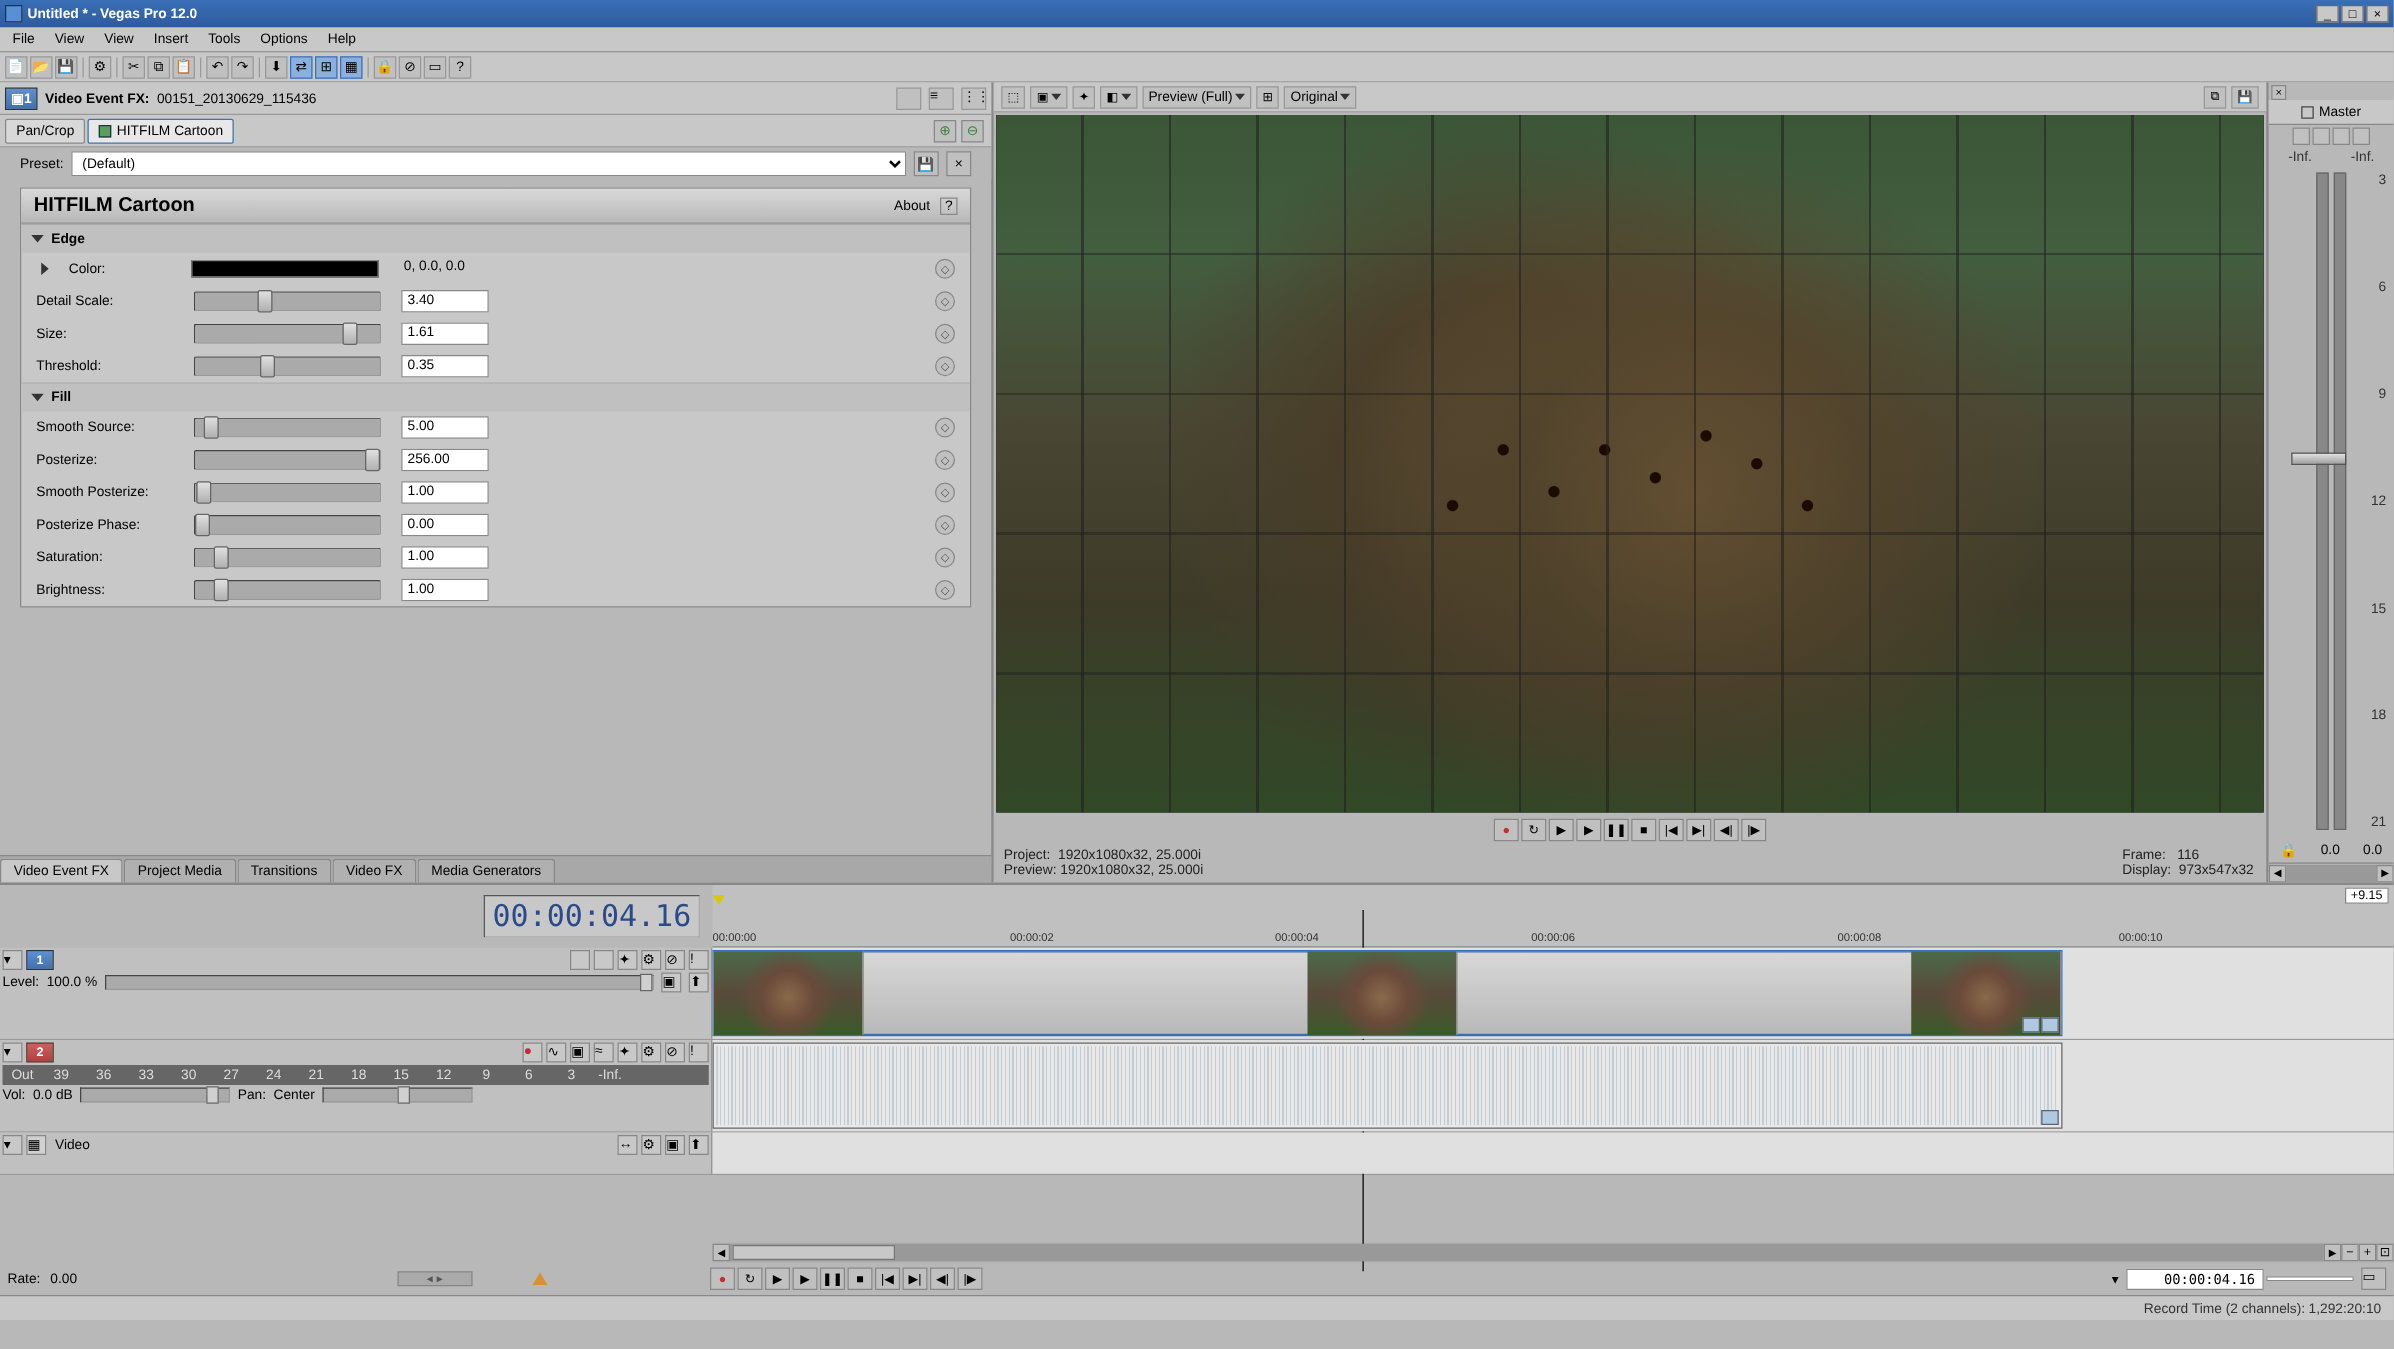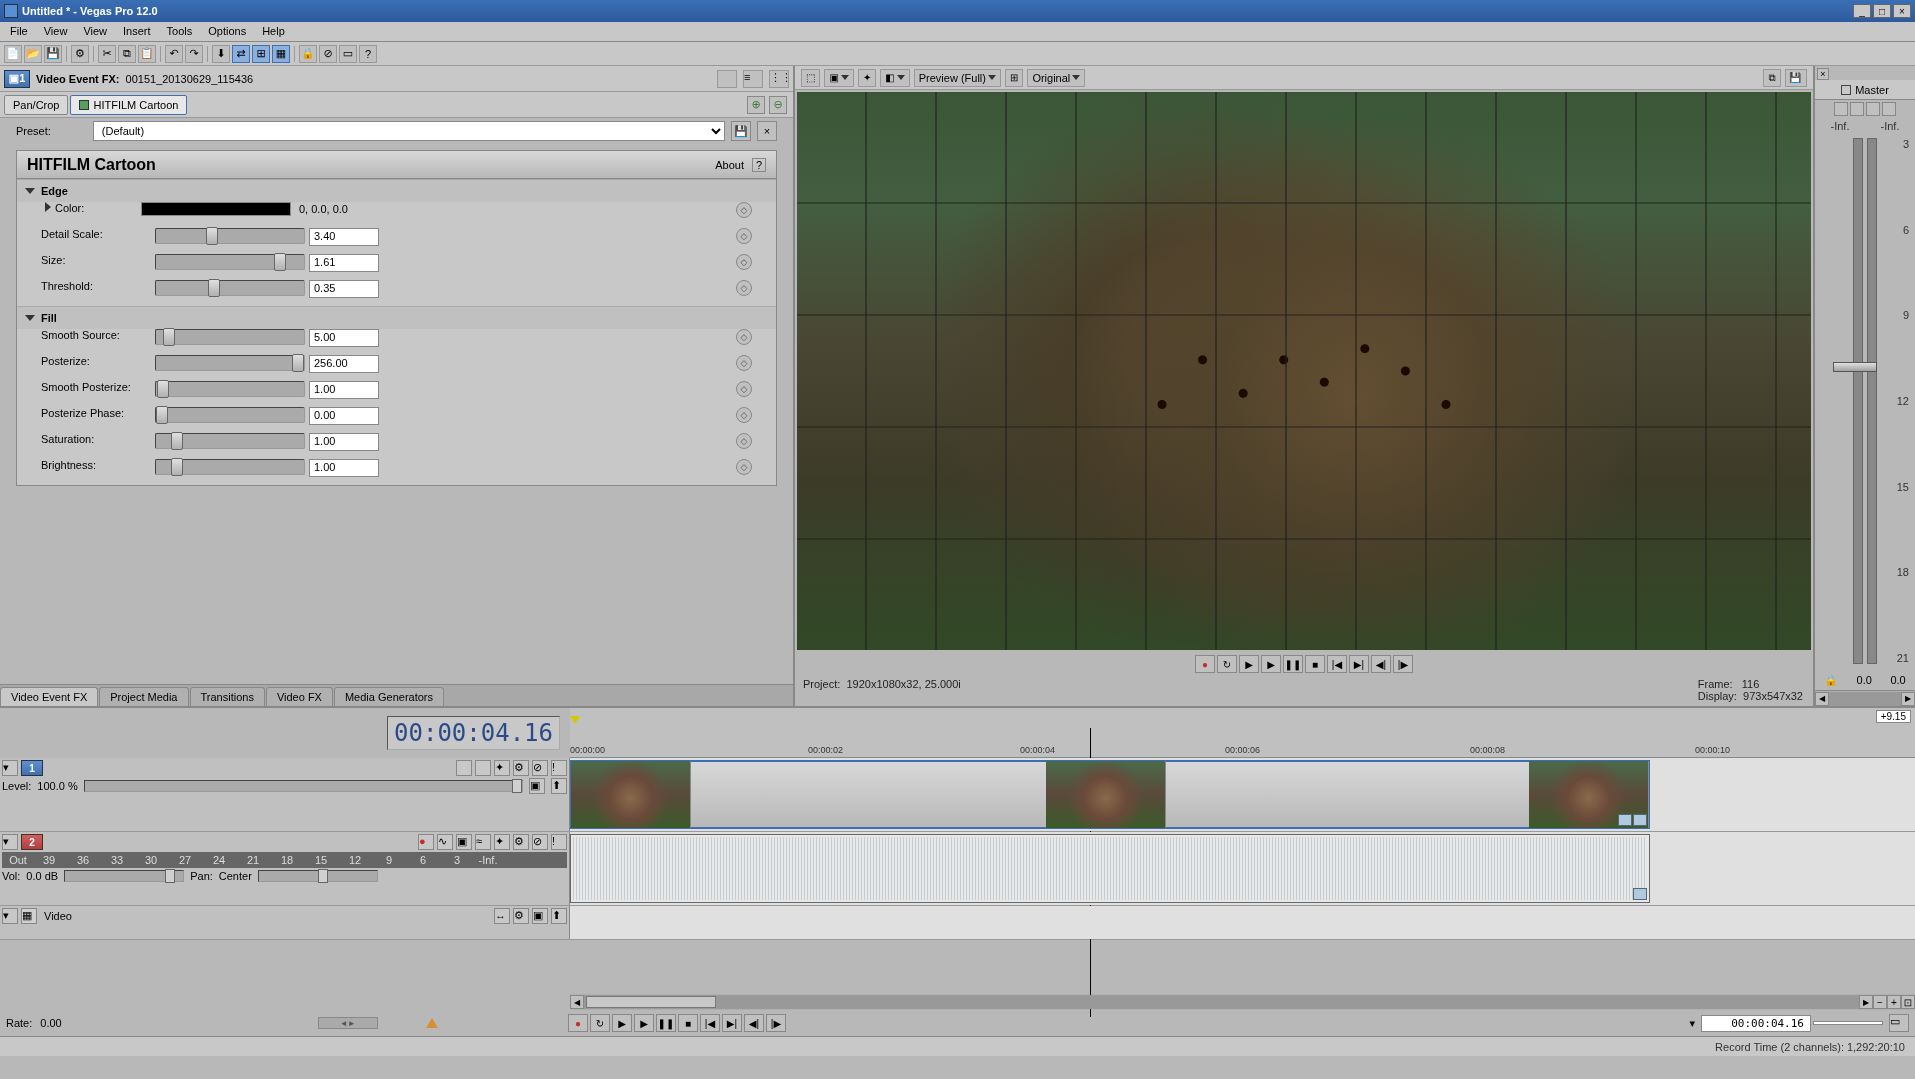--- a/index.html
+++ b/index.html
@@ -34,35 +34,35 @@
 .fxhead .ibtn { width:20px;height:18px;background:#c0c0c0;border:1px solid #999;cursor:pointer; }
 
 .chainrow { height:26px; background:#c8c8c8; border-bottom:1px solid #999; display:flex; align-items:center; padding:0 4px; position:relative; }
 .chainrow .chip { height:20px;background:#d8d8d8;border:1px solid #888;border-radius:2px;padding:0 8px;display:flex;align-items:center;gap:4px;margin-right:2px;cursor:pointer; }
 .chainrow .chip.selected { background:#e8e8e8;border-color:#4070b0; }
 .chainrow .chip .chk { width:10px;height:10px;background:#5a9e5a;border:1px solid #234; }
 .chainrow .endbtns { position:absolute; right:6px; display:flex; gap:4px; }
 .chainrow .endbtns .ibtn2 { width:18px;height:18px;border:1px solid #888;background:#c0c0c0;cursor:pointer;display:flex;align-items:center;justify-content:center;color:#3a7e3a; }
 
 .presetrow { height:26px;background:#b8b8b8;display:flex;align-items:center;padding:4px 16px;gap:6px; }
-.presetrow select { flex:1;height:20px;background:#fff;border:1px solid #888;padding:0 4px;margin-left:36px; }
+.presetrow select { flex:1;height:20px;background:#fff;border:1px solid #888;padding:0 4px; }
 .presetrow .pbtn { width:20px;height:20px;border:1px solid #888;background:#c0c0c0;cursor:pointer;display:flex;align-items:center;justify-content:center; }
 
 .fxbox { margin:6px 16px; border:1px solid #888; background:#c8c8c8; }
 .fxbox .fxtitle { height:28px;background:linear-gradient(#d8d8d8,#b8b8b8);border-bottom:1px solid #888;display:flex;align-items:center;padding:0 10px; }
 .fxbox .fxtitle .name { font-size:16px;font-weight:bold;flex:1; }
 .fxbox .fxtitle .about { cursor:pointer;margin-right:8px; }
 .fxbox .fxtitle .hq { width:14px;height:14px;border:1px solid #888;cursor:pointer;display:flex;align-items:center;justify-content:center; }
 
 .section { border-top:1px solid #aaa; }
 .shead { height:22px;display:flex;align-items:center;padding:0 8px;gap:6px;background:#c0c0c0;cursor:pointer; }
 .shead .tri { width:0;height:0;border-left:5px solid transparent;border-right:5px solid transparent;border-top:6px solid #333; }
 .shead .sname { font-weight:bold; }
 
-.prow { height:26px;display:flex;padding:0 24px;gap:4px; }
+.prow { height:26px;display:flex;align-items:center;padding:0 12px;gap:16px; }
 .prow .plabel { width:110px; }
 .prow .swatch { width:150px;height:14px;background:#000;border:1px solid #888; }
 .prow .slider { width:150px;height:16px;position:relative;background:#aaa;border:1px inset #999;border-radius:2px; }
 .prow .slider .thumb { position:absolute;top:-2px;width:12px;height:18px;background:linear-gradient(#e0e0e0,#b0b0b0);border:1px solid #666;border-radius:2px;cursor:pointer; }
 .prow .pval { width:70px;height:18px;background:#fff;border:1px solid #888;padding:1px 4px; }
 .prow .kf { width:16px;height:16px;border:1px solid #888;border-radius:8px;background:#c0c0c0;cursor:pointer;display:flex;align-items:center;justify-content:center;font-size:9px;color:#555; }
 .prow .tri2 { width:0;height:0;border-top:5px solid transparent;border-bottom:5px solid transparent;border-left:6px solid #333;margin-left:4px;cursor:pointer; }
 
 
 .fxtabs { margin-top:auto;height:22px;background:#a8a8a8;display:flex;padding-top:2px;border-top:1px solid #888; }
@@ -417,20 +417,23 @@
       <div class="tbtn2">■</div>
       <div class="tbtn2">|◀</div>
       <div class="tbtn2">▶|</div>
       <div class="tbtn2">◀|</div>
       <div class="tbtn2">|▶</div>
     </div>
     <div class="pvinfo">
       <div class="row">
           <span><span>Project:</span>&nbsp;&nbsp;<span>1920x1080x32, 25.000i</span></span>
         </div>
+      <div class="row">
+          <span><span>Preview:</span>&nbsp;<span>1920x1080x32, 25.000i</span></span>
+        </div>
       <div class="r2">
         <span><span>Frame:</span>&nbsp;&nbsp;&nbsp;<span>116</span></span>
         <span><span>Display:</span>&nbsp;&nbsp;<span>973x547x32</span></span>
       </div>
     </div>
   </div>
 
   <div class="master">
     <div class="close">×</div>
     <div class="mhead">

